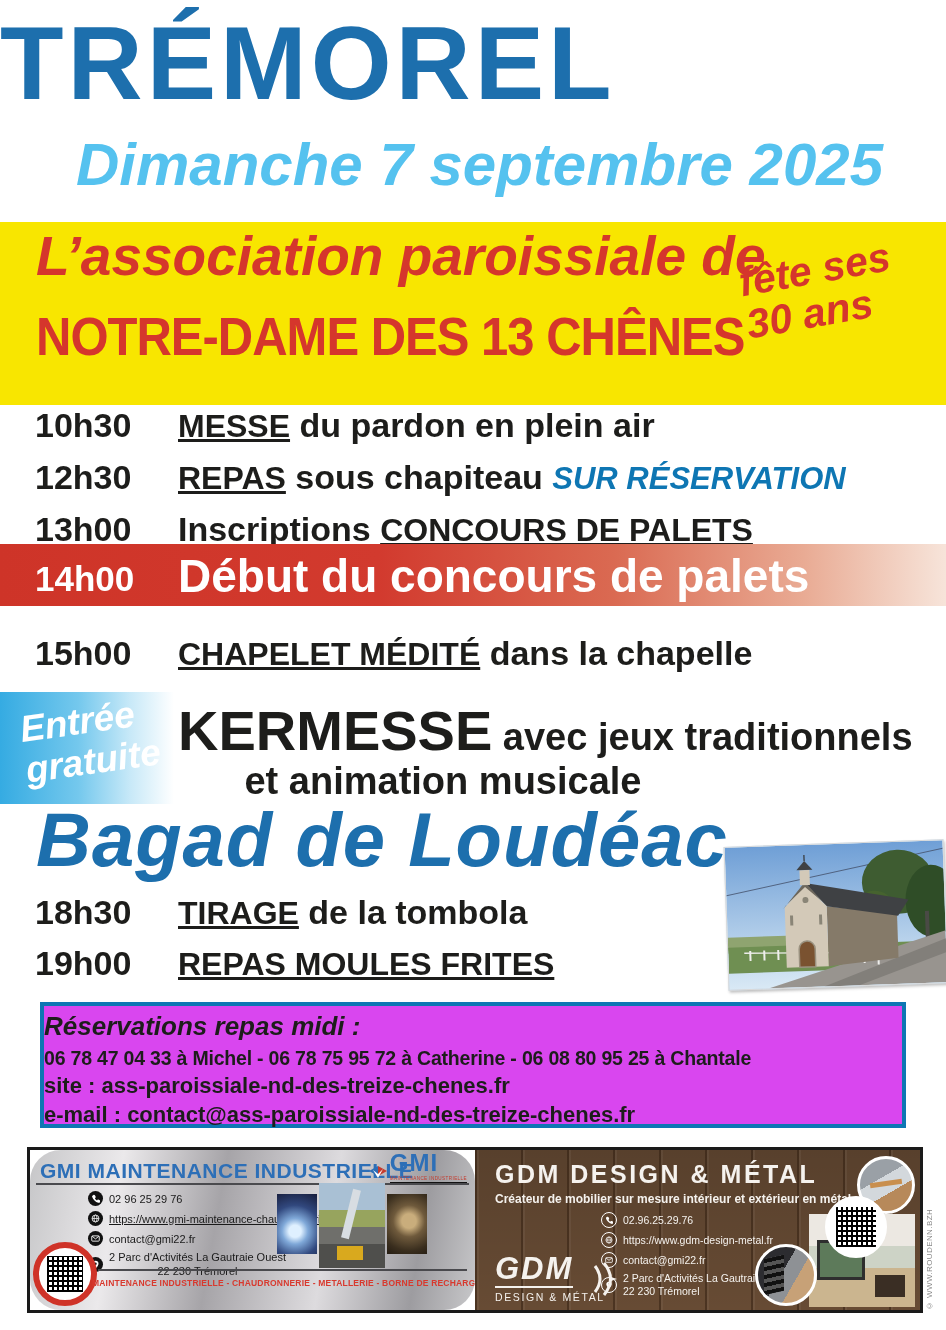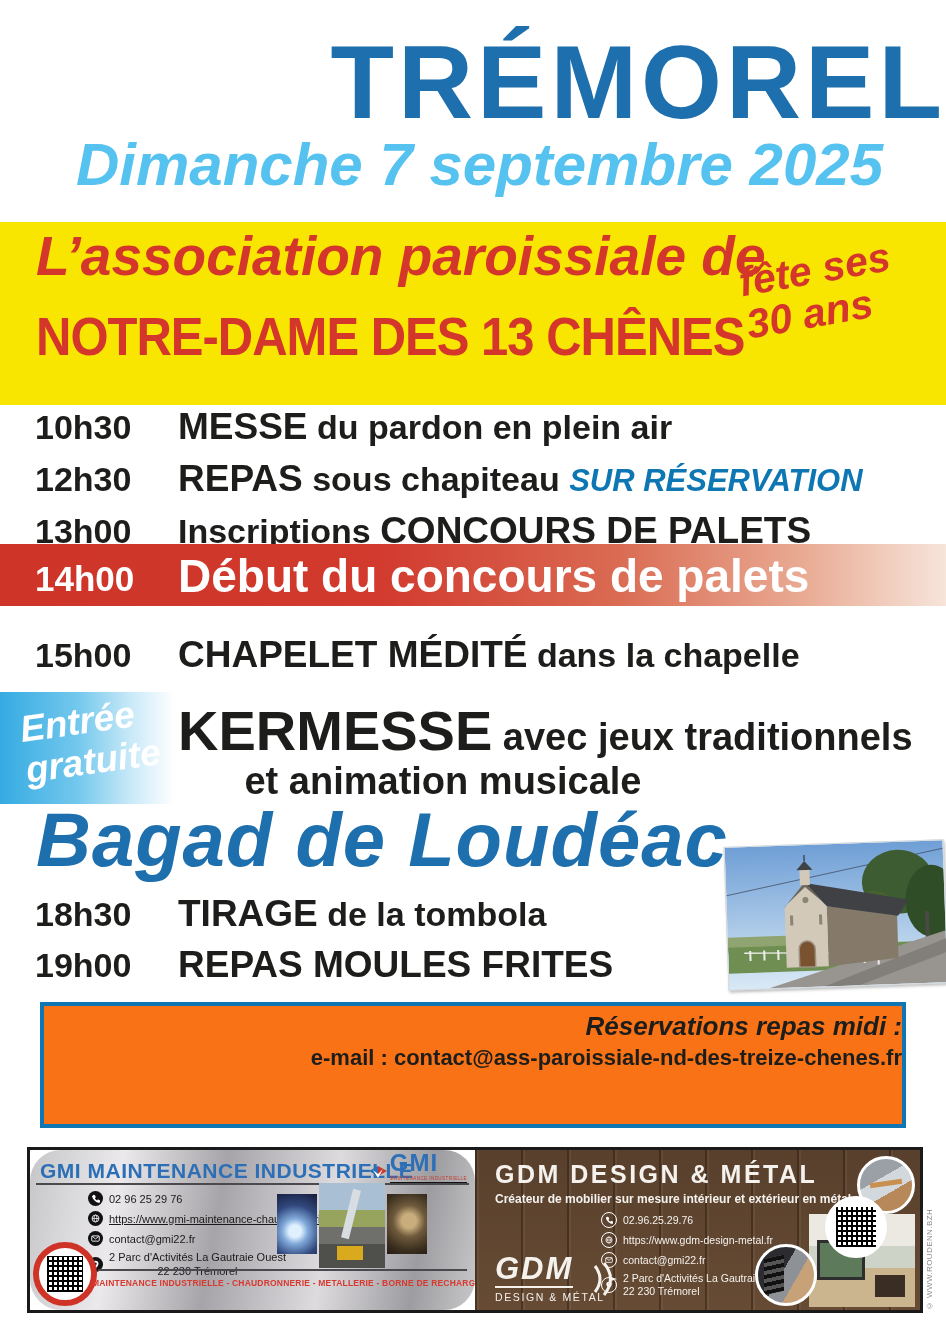--- a/index.html
+++ b/index.html
@@ -5,21 +5,21 @@
   html,body{margin:0;padding:0;}
   body{
     width:946px;height:1330px;position:relative;overflow:hidden;
     background:#ffffff;font-family:"Liberation Sans",sans-serif;
     -webkit-font-smoothing:antialiased;
   }
   .abs{position:absolute;}
 
   
   .title{
-    top:23px;left:0;right:0;text-align:right;
+    top:4px;left:0;right:0;text-align:left;
     font-size:104px;font-weight:bold;letter-spacing:4px;
     color:#1d6fad;line-height:1.15;white-space:nowrap;
   }
   .date{
     top:132px;left:13px;right:0;text-align:center;
     font-size:60px;font-weight:bold;font-style:italic;
     color:#55c2ef;line-height:1.1;white-space:nowrap;
   }
 
   
@@ -35,21 +35,21 @@
   }
   .yb-badge{
     position:absolute;left:742px;top:26px;
     color:#d5362c;font-style:italic;font-weight:bold;font-size:41px;line-height:1.05;
     transform:rotate(-10deg);text-align:left;white-space:nowrap;
   }
 
   
   .row{left:35px;white-space:nowrap;color:#1d1d1b;font-weight:bold;}
   .row .t{display:inline-block;width:143px;font-size:34px;}
-  .caps{font-size:37px;}
+  .caps{font-size:32px;text-decoration:underline;}
   .rest{font-size:34px;}
   .note{font-size:31px;font-style:italic;color:#0e76b3;}
   .r1{top:406px;} .r2{top:458px;} .r3{top:510px;}
   .r4{top:634px;} .r5{top:893px;} .r6{top:944px;}
 
   
   .red-band{
     top:544px;left:0;width:946px;height:62px;color:#ffffff;
     background:linear-gradient(90deg,#ce3428 0%,#d23a2e 40%,#da6a52 65%,#e9ab94 85%,#f4d9cc 97%,#f7e4da 100%);
   }
@@ -79,21 +79,21 @@
   
   .chapel{
     top:843px;left:726px;width:218px;height:142px;
     transform:rotate(-2deg);border:1px solid #d9d9d9;box-shadow:1px 2px 3px rgba(0,0,0,0.25);
     background:#cfe2f2;overflow:hidden;
   }
 
   
   .resa{
     top:1002px;left:40px;width:858px;height:118px;
-    border:4px solid #0e76b3;text-align:right;color:#1d1d1b;background:#f97316;
+    border:4px solid #0e76b3;text-align:left;color:#1d1d1b;background:#d946ef;
   }
   .resa-title{font-size:26px;font-weight:bold;font-style:italic;margin-top:5px;}
   .resa-phones{font-size:19.5px;font-weight:bold;margin-top:5px;letter-spacing:-0.2px;white-space:nowrap;}
   .resa-site,.resa-email{font-size:22px;font-weight:bold;margin-top:3px;}
 
   
   .sponsors{
     top:1147px;left:27px;width:890px;height:160px;
     border:3px solid #1a1a1a;display:flex;background:#fff;
   }
@@ -269,20 +269,22 @@
 
   <div class="abs row r5">
     <span class="t">18h30</span><span class="caps">TIRAGE</span><span class="rest"> de la tombola</span>
   </div>
   <div class="abs row r6">
     <span class="t">19h00</span><span class="caps">REPAS MOULES FRITES</span>
   </div>
 
   <div class="abs resa">
     <div class="resa-title">Réservations repas midi :</div>
+    <div class="resa-phones">06 78 47 04 33 à Michel - 06 78 75 95 72 à Catherine - 06 08 80 95 25 à Chantale</div>
+    <div class="resa-site">site : ass-paroissiale-nd-des-treize-chenes.fr</div>
     <div class="resa-email">e-mail : contact@ass-paroissiale-nd-des-treize-chenes.fr</div>
   </div>
 
   <div class="abs sponsors">
 
     <div class="gmi">
       <div class="gmi-title">GMI MAINTENANCE INDUSTRIELLE</div>
       <div class="gmi-logo">
         <svg width="20" height="18" viewBox="0 0 20 18">
           <polygon points="1,6 10,1 10,11" fill="#2d6fb7"></polygon>

